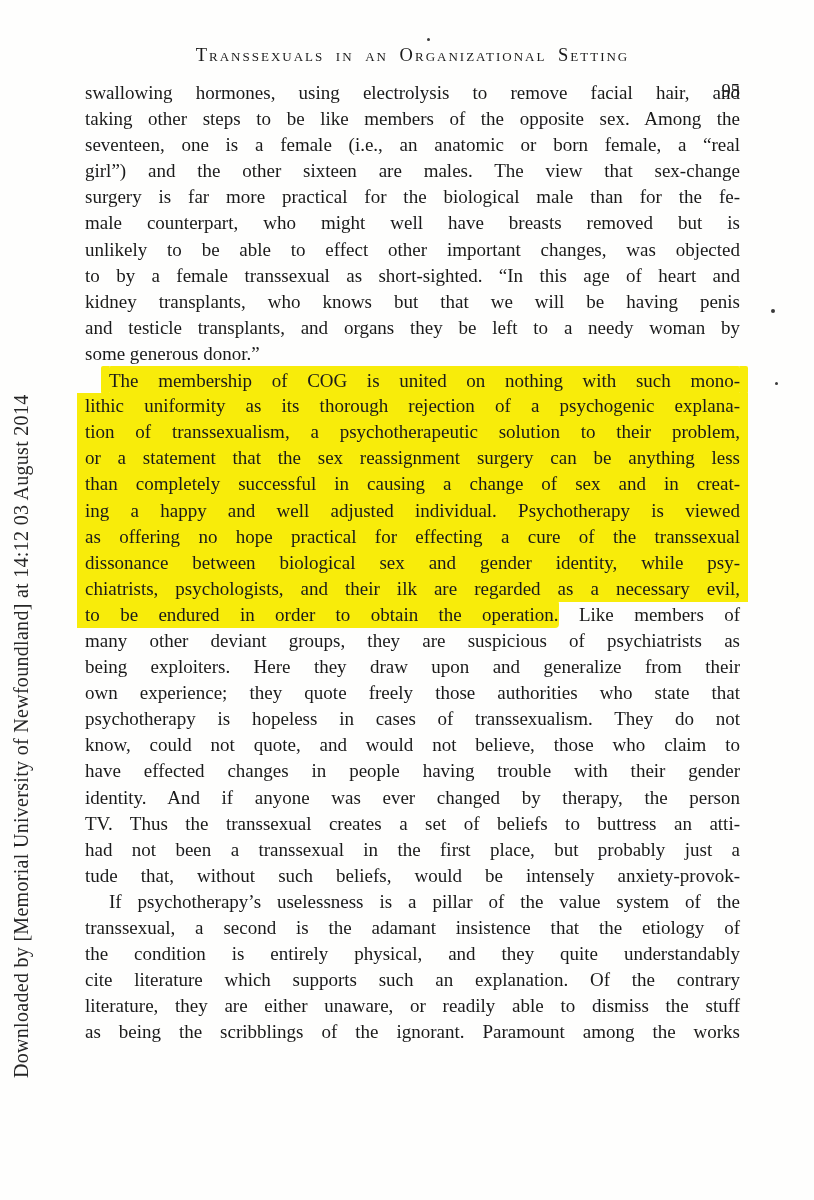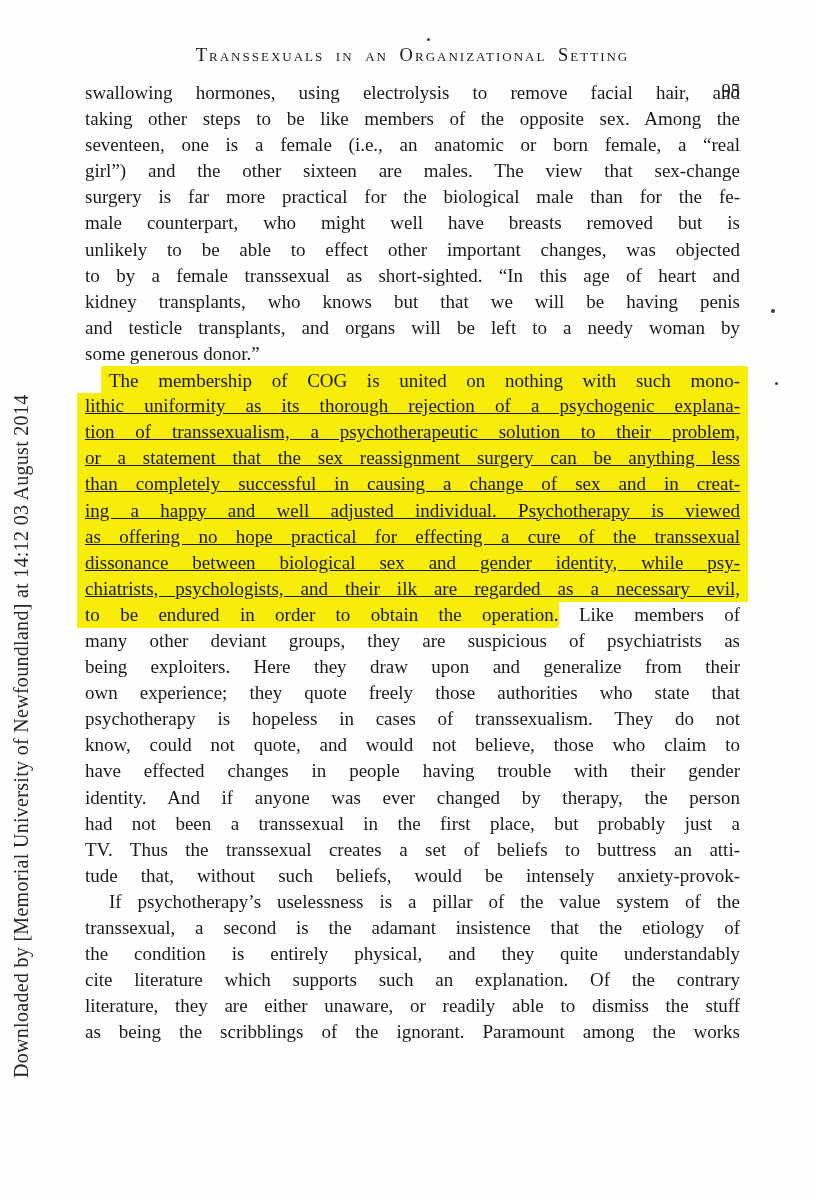--- a/index.html
+++ b/index.html
@@ -61,21 +61,20 @@
     line-height:26.1px;
     text-align:justify;
     text-align-last:justify;
   }
   .line.para-end{ text-align-last:left; }
   .line.indent{ text-indent:24px; }
   
   .line.hl-block{
     background:var(--hl);
     box-shadow:-8px 0 0 var(--hl), 8px 0 0 var(--hl);
-    text-decoration:underline;
   }
   
   .hl{
     background:var(--hl);
     padding:3.5px 0;
   }
   .hl.ext-both{ box-shadow:-8px 0 0 var(--hl), 8px 0 0 var(--hl); border-radius:2px; }
   .hl.ext-left{ box-shadow:-8px 0 0 var(--hl); border-radius:0 4px 4px 0; }
   
   .speck{
@@ -102,41 +101,41 @@
   <div class="body-text" id="body-lines">
       <div class="line"><span>swallowing hormones, using electrolysis to remove facial hair, and</span></div>
       <div class="line"><span>taking other steps to be like members of the opposite sex. Among the</span></div>
       <div class="line"><span>seventeen, one is a female (i.e., an anatomic or born female, a “real</span></div>
       <div class="line"><span>girl”) and the other sixteen are males. The view that sex-change</span></div>
       <div class="line"><span>surgery is far more practical for the biological male than for the fe-</span></div>
       <div class="line"><span>male counterpart, who might well have breasts removed but is</span></div>
       <div class="line"><span>unlikely to be able to effect other important changes, was objected</span></div>
       <div class="line"><span>to by a female transsexual as short-sighted. “In this age of heart and</span></div>
       <div class="line"><span>kidney transplants, who knows but that we will be having penis</span></div>
-      <div class="line"><span>and testicle transplants, and organs will be left to a needy woman by</span></div>
+      <div class="line"><span>and testicle transplants, and organs they be left to a needy woman by</span></div>
       <div class="line para-end"><span>some generous donor.”</span></div>
       <div class="line indent"><span class="hl ext-both">The membership of COG is united on nothing with such mono-</span></div>
       <div class="line hl-block"><span>lithic uniformity as its thorough rejection of a psychogenic explana-</span></div>
       <div class="line hl-block"><span>tion of transsexualism, a psychotherapeutic solution to their problem,</span></div>
       <div class="line hl-block"><span>or a statement that the sex reassignment surgery can be anything less</span></div>
       <div class="line hl-block"><span>than completely successful in causing a change of sex and in creat-</span></div>
       <div class="line hl-block"><span>ing a happy and well adjusted individual. Psychotherapy is viewed</span></div>
       <div class="line hl-block"><span>as offering no hope practical for effecting a cure of the transsexual</span></div>
       <div class="line hl-block"><span>dissonance between biological sex and gender identity, while psy-</span></div>
       <div class="line hl-block"><span>chiatrists, psychologists, and their ilk are regarded as a necessary evil,</span></div>
       <div class="line"><span class="hl ext-left">to be endured in order to obtain the operation.</span><span> Like members of</span></div>
       <div class="line"><span>many other deviant groups, they are suspicious of psychiatrists as</span></div>
       <div class="line"><span>being exploiters. Here they draw upon and generalize from their</span></div>
       <div class="line"><span>own experience; they quote freely those authorities who state that</span></div>
       <div class="line"><span>psychotherapy is hopeless in cases of transsexualism. They do not</span></div>
       <div class="line"><span>know, could not quote, and would not believe, those who claim to</span></div>
       <div class="line"><span>have effected changes in people having trouble with their gender</span></div>
       <div class="line"><span>identity. And if anyone was ever changed by therapy, the person</span></div>
+      <div class="line"><span>TV. Thus the transsexual creates a set of beliefs to buttress an atti-</span></div>
       <div class="line"><span>had not been a transsexual in the first place, but probably just a</span></div>
-      <div class="line"><span>TV. Thus the transsexual creates a set of beliefs to buttress an atti-</span></div>
       <div class="line"><span>tude that, without such beliefs, would be intensely anxiety-provok-</span></div>
       <div class="line indent"><span>If psychotherapy’s uselessness is a pillar of the value system of the</span></div>
       <div class="line"><span>transsexual, a second is the adamant insistence that the etiology of</span></div>
       <div class="line"><span>the condition is entirely physical, and they quite understandably</span></div>
       <div class="line"><span>cite literature which supports such an explanation. Of the contrary</span></div>
       <div class="line"><span>literature, they are either unaware, or readily able to dismiss the stuff</span></div>
       <div class="line"><span>as being the scribblings of the ignorant. Paramount among the works</span></div>
     </div>
 
   <span class="speck s1"></span>

